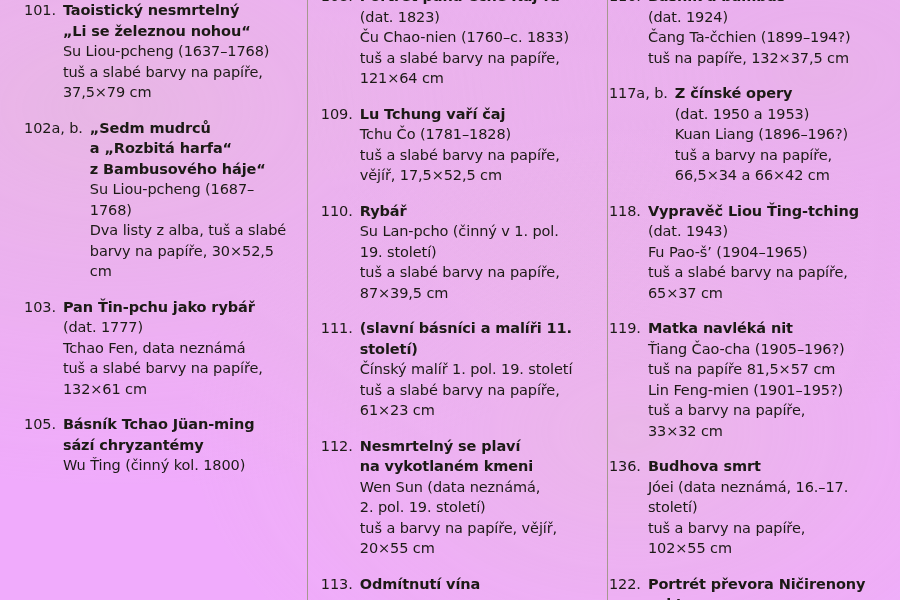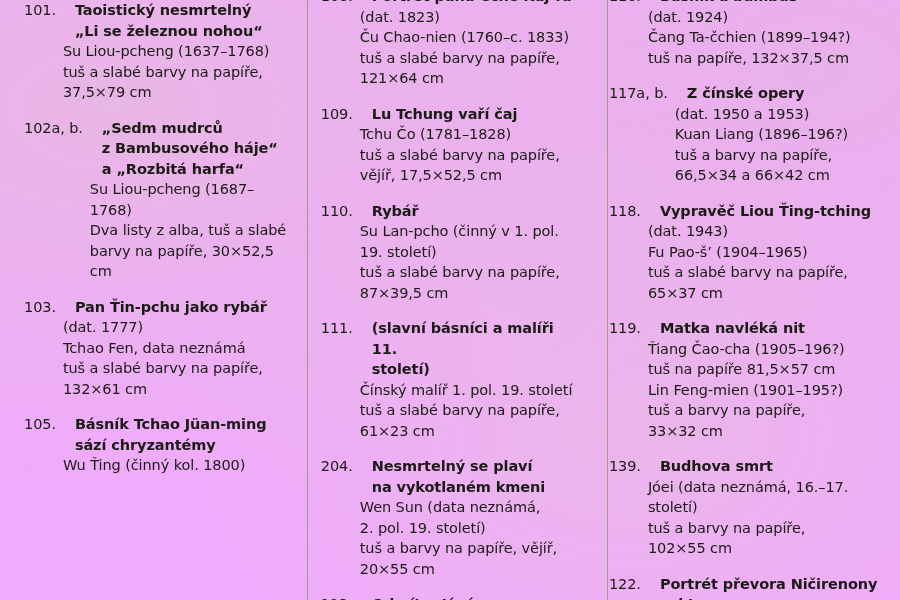--- a/index.html
+++ b/index.html
@@ -76,21 +76,20 @@
   .num-wide   { min-width: 0; }
   .entry-body {
     flex: 1 1 auto;
     min-width: 0;
   }
   .title {
     font-size: 14.5px;
     line-height: 20.5px;
     font-weight: bold;
     letter-spacing: -0.1px;
-    margin-left: 12px;
   }
   .detail {
     font-size: 14.5px;
     line-height: 20.5px;
     font-weight: normal;
     letter-spacing: -0.1px;
   }
   
   .entry.wide .entry-body { margin-left: 0; }
 
@@ -117,22 +116,22 @@
             <div class="title">„Li se železnou nohou“</div>
             <div class="detail">Su Liou-pcheng (1637–1768)</div>
             <div class="detail">tuš a slabé barvy na papíře,</div>
             <div class="detail">37,5×79 cm</div>
           </div>
         </div>
         <div class="entry wide">
           <div class="entry-num num-wide">102a, b.</div>
           <div class="entry-body">
             <div class="title">„Sedm mudrců</div>
+            <div class="title">a „Rozbitá harfa“</div>
             <div class="title">z Bambusového háje“</div>
-            <div class="title">a „Rozbitá harfa“</div>
             <div class="detail">Su Liou-pcheng (1687–1768)</div>
             <div class="detail">Dva listy z alba, tuš a slabé</div>
             <div class="detail">barvy na papíře, 30×52,5 cm</div>
           </div>
         </div>
         <div class="entry">
           <div class="entry-num num-narrow">103.</div>
           <div class="entry-body">
             <div class="title">Pan Ťin-pchu jako rybář</div>
             <div class="detail">(dat. 1777)</div>
@@ -184,21 +183,21 @@
           <div class="entry-num num-narrow">111.</div>
           <div class="entry-body">
             <div class="title">(slavní básníci a malíři 11.</div>
             <div class="title">století)</div>
             <div class="detail">Čínský malíř 1. pol. 19. století</div>
             <div class="detail">tuš a slabé barvy na papíře,</div>
             <div class="detail">61×23 cm</div>
           </div>
         </div>
         <div class="entry">
-          <div class="entry-num num-narrow">204.</div>
+          <div class="entry-num num-narrow">112.</div>
           <div class="entry-body">
             <div class="title">Nesmrtelný se plaví</div>
             <div class="title">na vykotlaném kmeni</div>
             <div class="detail">Wen Sun (data neznámá,</div>
             <div class="detail">2. pol. 19. století)</div>
             <div class="detail">tuš a barvy na papíře, vějíř,</div>
             <div class="detail">20×55 cm</div>
           </div>
         </div>
         <div class="entry">
@@ -243,21 +242,21 @@
           <div class="entry-body">
             <div class="title">Matka navléká nit</div>
             <div class="detail">Ťiang Čao-cha (1905–196?)</div>
             <div class="detail">tuš na papíře 81,5×57 cm</div>
             <div class="detail">Lin Feng-mien (1901–195?)</div>
             <div class="detail">tuš a barvy na papíře,</div>
             <div class="detail">33×32 cm</div>
           </div>
         </div>
         <div class="entry">
-          <div class="entry-num num-narrow">139.</div>
+          <div class="entry-num num-narrow">136.</div>
           <div class="entry-body">
             <div class="title">Budhova smrt</div>
             <div class="detail">Jóei (data neznámá, 16.–17.</div>
             <div class="detail">století)</div>
             <div class="detail">tuš a barvy na papíře,</div>
             <div class="detail">102×55 cm</div>
           </div>
         </div>
         <div class="entry">
           <div class="entry-num num-narrow">122.</div>

